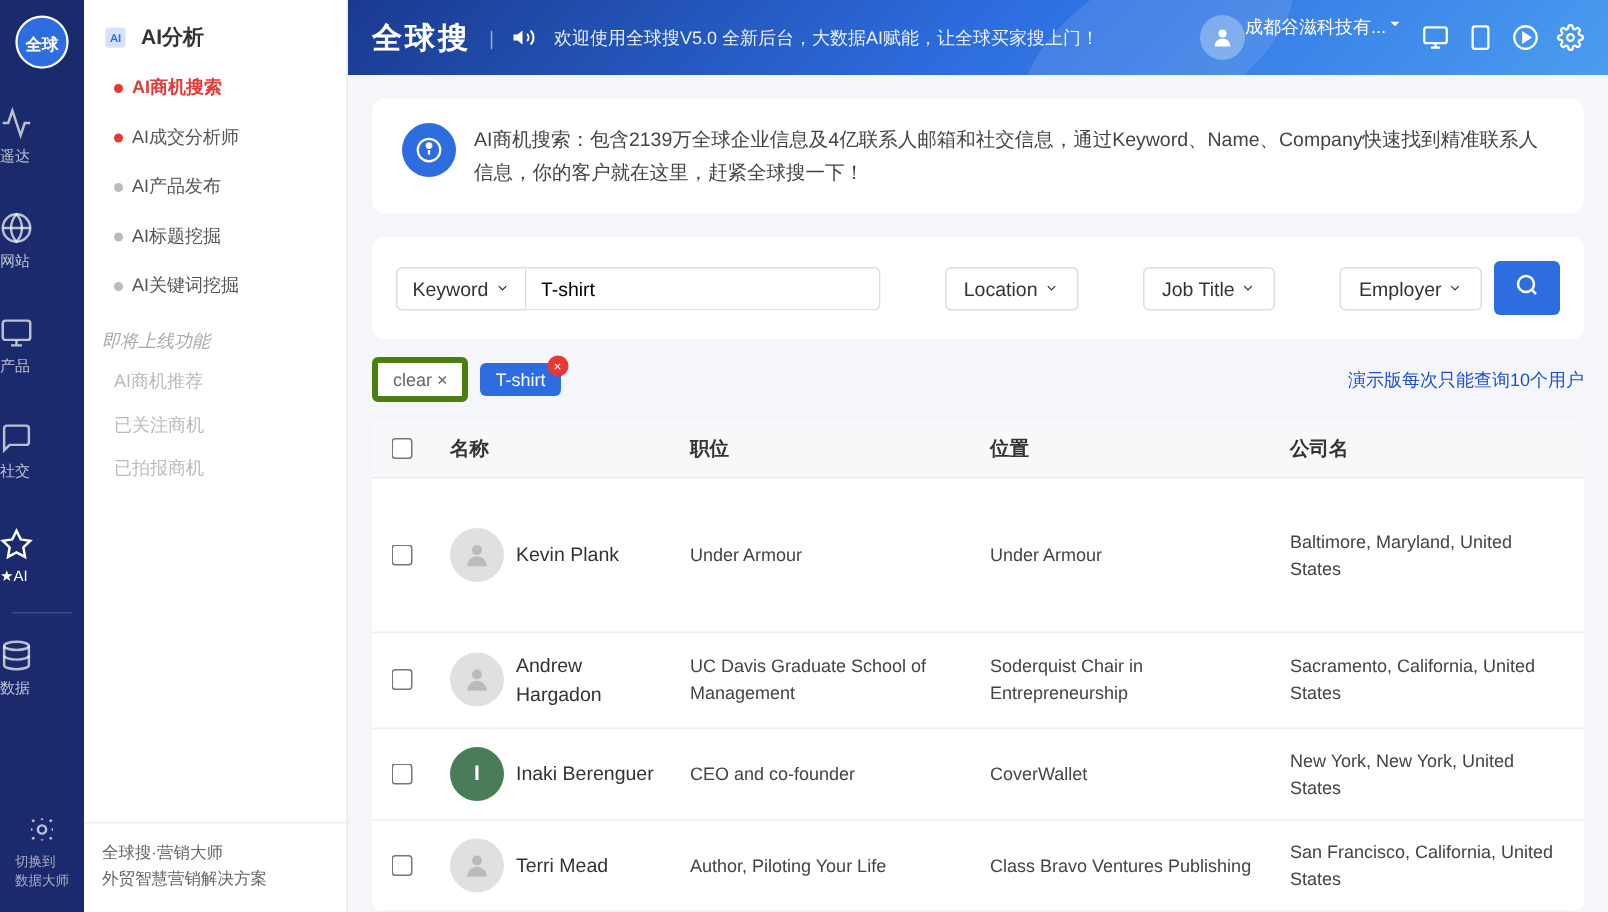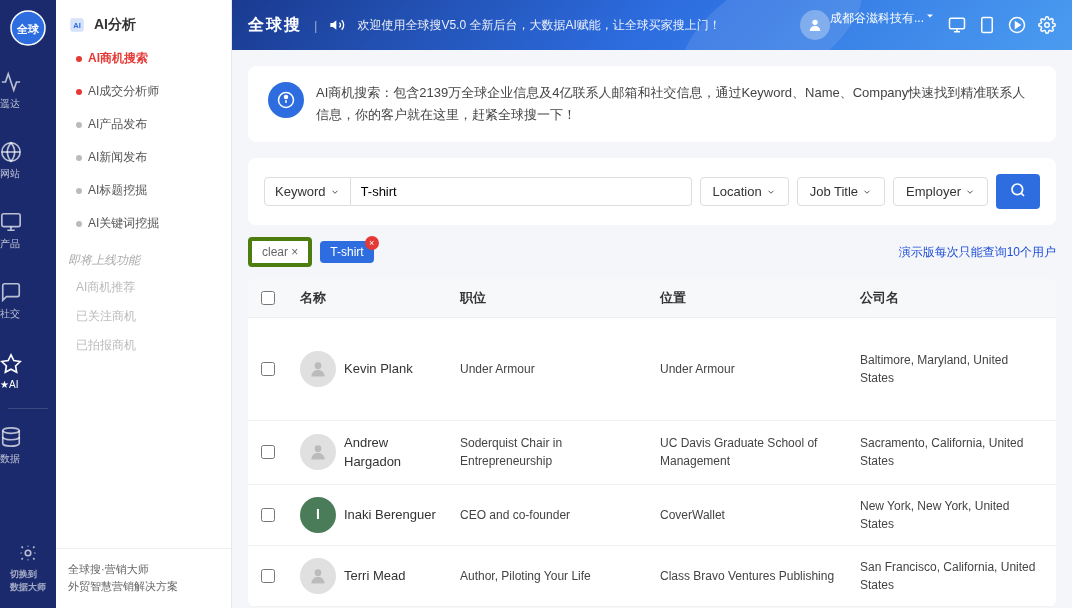--- a/index.html
+++ b/index.html
@@ -46,21 +46,20 @@
       width: 56px;
       height: 80px;
       display: flex;
       flex-direction: column;
       align-items: center;
       justify-content: center;
       color: rgba(255,255,255,0.7);
       font-size: 10px;
       gap: 4px;
       cursor: pointer;
-      font-weight: bold;
     }
 
     
     .main-sidebar {
       width: 176px;
       background: #fff;
       display: flex;
       flex-direction: column;
       flex-shrink: 0;
       border-right: 1px solid #e8e8e8;
@@ -126,21 +125,21 @@
       position: absolute;
       right: 200px;
       top: -20px;
       width: 200px;
       height: 100px;
       background: rgba(255,255,255,0.1);
       border-radius: 50%;
       transform: rotate(-30deg);
     }
     .top-bar .logo-text {
-      font-size: 16px;
+      font-size: 20px;
       font-weight: bold;
       color: white;
       letter-spacing: 2px;
     }
     .top-bar .separator { color: rgba(255,255,255,0.5); }
     .top-bar .welcome-text { font-size: 12px; color: rgba(255,255,255,0.9); flex: 1; }
     .top-bar .user-area {
       display: flex;
       align-items: flex-start;
       gap: 0;
@@ -235,20 +234,21 @@
       border: 1px solid #ddd;
       border-radius: 4px;
       padding: 6px 12px;
       font-size: 13px;
       display: flex;
       align-items: center;
       gap: 4px;
       cursor: pointer;
       background: white;
       color: #333;
+      margin-left: 35px;
     }
     .search-btn {
       background: #2d6de0;
       border: none;
       border-radius: 4px;
       padding: 8px 14px;
       color: white;
       cursor: pointer;
       font-size: 15px;
     }
@@ -442,24 +442,20 @@
     <span class="dot"></span>
     <span>AI商机搜索</span>
   </div>
   <div class="sidebar-item">
     <span class="dot"></span>
     <span>AI成交分析师</span>
   </div>
   <div class="sidebar-item">
     <span class="dot-gray"></span>
     <span>AI产品发布</span>
-  </div>
-  <div class="sidebar-item">
-    <span class="dot-gray"></span>
-    <span>AI新闻发布</span>
   </div>
   <div class="sidebar-item">
     <span class="dot-gray"></span>
     <span>AI标题挖掘</span>
   </div>
   <div class="sidebar-item">
     <span class="dot-gray"></span>
     <span>AI关键词挖掘</span>
   </div>
 
@@ -630,22 +626,22 @@
           <div class="person-cell">
             <div class="person-avatar">
               <svg width="20" height="20" viewBox="0 0 24 24" fill="#bbb">
                   <circle cx="12" cy="8" r="4"></circle>
                   <path d="M20 21a8 8 0 1 0-16 0"></path>
                 </svg>
             </div>
             <span class="person-name">Andrew Hargadon</span>
           </div>
         </div>
+        <div class="td">UC Davis Graduate School of Management</div>
         <div class="td">Soderquist Chair in Entrepreneurship</div>
-        <div class="td">UC Davis Graduate School of Management</div>
         <div class="td">Sacramento, California, United States</div>
         <div class="td"></div>
 
       </div>
 
       <div class="table-row">
         <div class="td checkbox-cell">
           <input type="checkbox" style="">
         </div>
         <div class="td">

